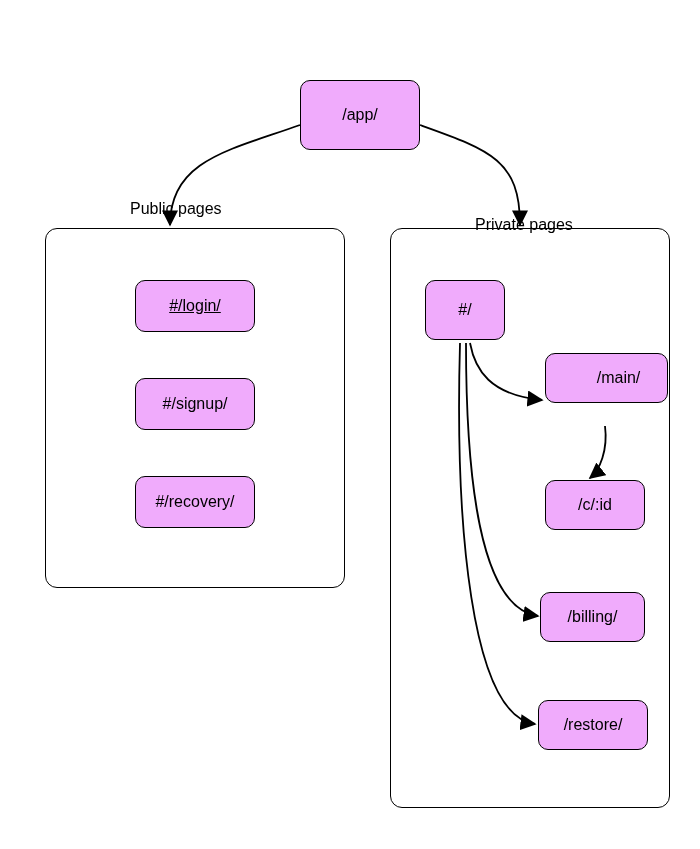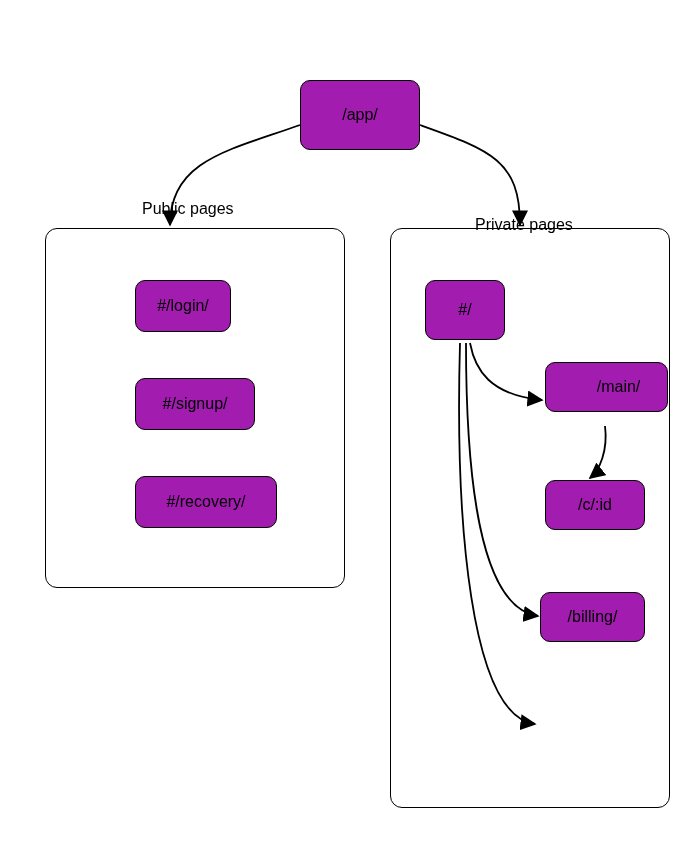--- a/index.html
+++ b/index.html
@@ -12,21 +12,21 @@
     position: relative;
     overflow: hidden;
   }
   .stage {
     position: relative;
     width: 700px;
     height: 849px;
   }
   .node {
     position: absolute;
-    background: #a21caf;
+    background: #f0abfc;
     border: 1.5px solid #000;
     border-radius: 10px;
     display: flex;
     align-items: center;
     justify-content: center;
     font-size: 16px;
     color: #000;
     box-sizing: border-box;
   }
   .container-box {
@@ -72,48 +72,51 @@
 
     <path d="M 466 343 C 466 480, 480 608, 538 616" fill="none" stroke="#000" stroke-width="1.8" marker-end="url(#arrow)"></path>
 
     <path d="M 460 343 C 455 520, 470 716, 535 724" fill="none" stroke="#000" stroke-width="1.8" marker-end="url(#arrow)"></path>
   </svg>
 
   <div class="node" style="left:300px; top:80px; width:120px; height:70px;">
     <span>/app/</span>
   </div>
 
-  <div class="label" style="left:130px; top:200px;margin-left:12px;">Public pages</div>
+  <div class="label" style="left:130px; top:200px;">Public pages</div>
 
   <div class="label" style="left:475px; top:216px;">Private pages</div>
 
   <div class="container-box" style="left:45px; top:228px; width:300px; height:360px;"></div>
 
-  <div class="node" style="left:135px; top:280px; width:96px; height:52px;">
+  <div class="node" style="left:135px; top:280px; width:120px; height:52px;text-decoration:underline;">
     <span>#/login/</span>
   </div>
   <div class="node" style="left:135px; top:378px; width:120px; height:52px;">
     <span>#/signup/</span>
   </div>
-  <div class="node" style="left:135px; top:476px; width:142px; height:52px;">
+  <div class="node" style="left:135px; top:476px; width:120px; height:52px;">
     <span>#/recovery/</span>
   </div>
 
   <div class="container-box" style="left:390px; top:228px; width:280px; height:580px;"></div>
 
   <div class="node" style="left:425px; top:280px; width:80px; height:60px;">
     <span>#/</span>
   </div>
 
-  <div class="node" style="left:545px; top:362px; width:123px; height:50px;padding-left:24px;">
+  <div class="node" style="left:545px; top:353px; width:123px; height:50px;padding-left:24px;">
     <span>/main/</span>
   </div>
 
   <div class="node" style="left:540px; top:592px; width:105px; height:50px;">
     <span>/billing/</span>
   </div>
 
   <div class="node" style="left:545px; top:480px; width:100px; height:50px;">
     <span>/c/:id</span>
   </div>
 
+  <div class="node" style="left:538px; top:700px; width:110px; height:50px;">
+    <span>/restore/</span>
+  </div>
 
 </div>
 
 </body></html>

